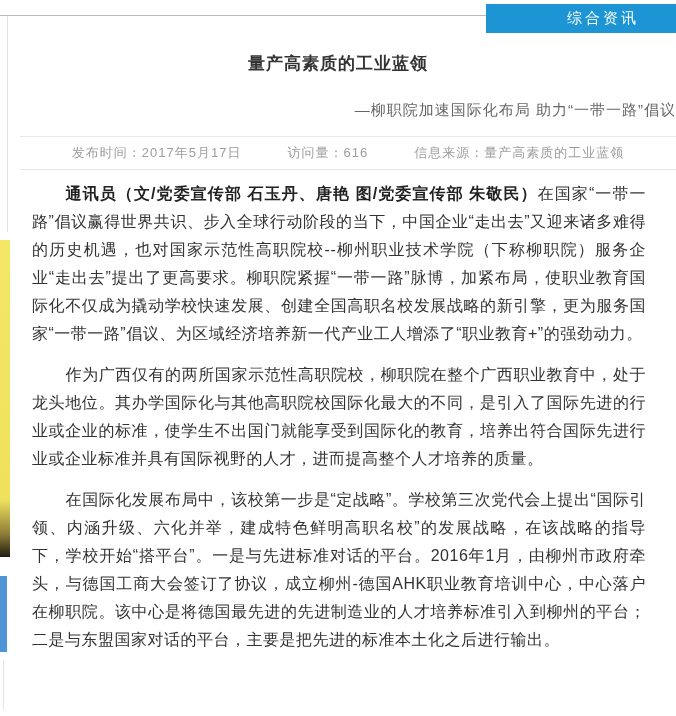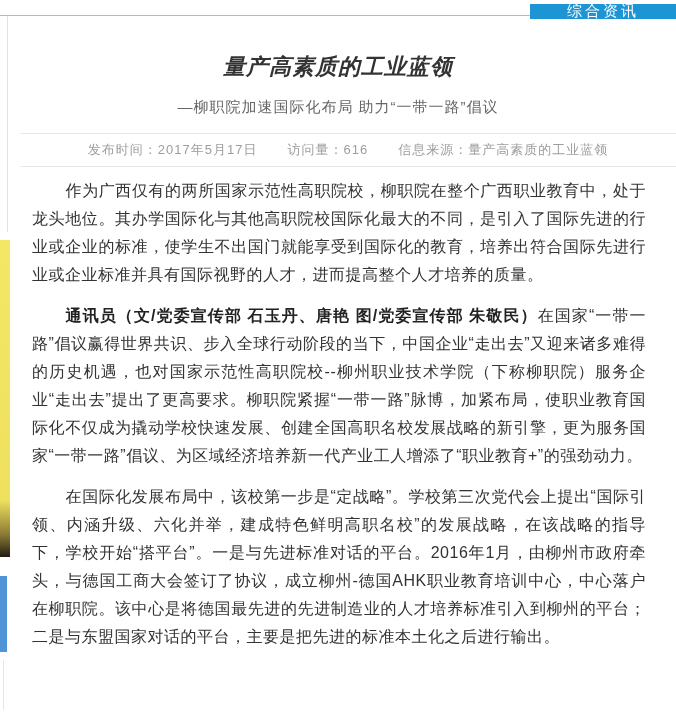--- a/index.html
+++ b/index.html
@@ -8,24 +8,25 @@
     font-family:"Liberation Sans","DejaVu Sans",sans-serif;
     -webkit-font-smoothing:antialiased;
   }
   
   .top-rule{
     position:absolute;left:0;top:15px;width:676px;height:0;
     border-top:1px solid #b9b9b9;
   }
   
   .category-btn{
-    position:absolute;right:0;top:4px;width:146px;height:15px;
+    position:absolute;right:0;top:4px;width:146px;height:29px;
     background:#1d95d4;color:#fff;font-size:15px;letter-spacing:3px;
     display:flex;align-items:center;justify-content:center;
     cursor:pointer;
+    padding-left:44px;
   }
   
   .left-vline{
     position:absolute;left:7px;top:16px;width:1px;height:216px;
     background:#e2e2e2;
   }
   .left-strip-yellow{
     position:absolute;left:0;top:240px;width:10px;height:317px;
     background:linear-gradient(180deg,#f3e765 0%,#efe15e 82%,#8a7a35 93%,#211b10 100%);
   }
@@ -33,31 +34,31 @@
     position:absolute;left:0;top:576px;width:7px;height:76px;
     background:#4f94d6;
   }
   .left-vline-bottom{
     position:absolute;left:3px;top:660px;width:1px;height:50px;
     background:#e5e5e5;
   }
   .article{position:absolute;left:0;top:0;width:676px;}
   h1.title{
     margin:52px 0 0;text-align:center;
-    font-size:22px;font-weight:bold;color:#333;letter-spacing:1px;font-style:italic;
+    font-size:17px;font-weight:bold;color:#333;letter-spacing:1px;
   }
   h2.subtitle{
-    margin:16px 0 0;text-align:center;
+    margin:26px 0 0;text-align:right;
     font-size:15px;font-weight:normal;color:#666;letter-spacing:1px;
   }
   .meta{
     margin:16px 0 0 20px;
     border-top:1px solid #e8e8e8;border-bottom:1px solid #e8e8e8;
     height:32px;display:flex;align-items:center;justify-content:center;
-    gap:30px;font-size:13px;color:#9d9d9d;letter-spacing:1px;
+    gap:46px;font-size:13px;color:#9d9d9d;letter-spacing:1px;
   }
   .body-text{
     padding:10px 30px 0 32px;
     font-size:16px;line-height:28px;color:#333;
     text-align:justify;letter-spacing:0.5px;
   }
   .body-text p{margin:0 0 13px;text-indent:2.1em;}
   .body-text b{font-weight:bold;color:#222;}
 </style>
 </head>
@@ -78,18 +79,18 @@
 
   <h2 class="subtitle">—柳职院加速国际化布局 助力“一带一路”倡议</h2>
 
   <div class="meta">
     <span>发布时间：2017年5月17日</span>
     <span>访问量：616</span>
     <span>信息来源：量产高素质的工业蓝领</span>
   </div>
 
   <div class="body-text">
+    <p><b>通讯员（文/党委宣传部 石玉丹、唐艳 图/党委宣传部 朱敬民）</b><span>在国家“一带一路”倡议赢得世界共识、步入全球行动阶段的当下，中国企业“走出去”又迎来诸多难得的历史机遇，也对国家示范性高职院校--柳州职业技术学院（下称柳职院）服务企业“走出去”提出了更高要求。柳职院紧握“一带一路”脉博，加紧布局，使职业教育国际化不仅成为撬动学校快速发展、创建全国高职名校发展战略的新引擎，更为服务国家“一带一路”倡议、为区域经济培养新一代产业工人增添了“职业教育+”的强劲动力。</span></p>
     <p><span>作为广西仅有的两所国家示范性高职院校，柳职院在整个广西职业教育中，处于龙头地位。其办学国际化与其他高职院校国际化最大的不同，是引入了国际先进的行业或企业的标准，使学生不出国门就能享受到国际化的教育，培养出符合国际先进行业或企业标准并具有国际视野的人才，进而提高整个人才培养的质量。</span></p>
-    <p><b>通讯员（文/党委宣传部 石玉丹、唐艳 图/党委宣传部 朱敬民）</b><span>在国家“一带一路”倡议赢得世界共识、步入全球行动阶段的当下，中国企业“走出去”又迎来诸多难得的历史机遇，也对国家示范性高职院校--柳州职业技术学院（下称柳职院）服务企业“走出去”提出了更高要求。柳职院紧握“一带一路”脉博，加紧布局，使职业教育国际化不仅成为撬动学校快速发展、创建全国高职名校发展战略的新引擎，更为服务国家“一带一路”倡议、为区域经济培养新一代产业工人增添了“职业教育+”的强劲动力。</span></p>
     <p><span>在国际化发展布局中，该校第一步是“定战略”。学校第三次党代会上提出“国际引领、内涵升级、六化并举，建成特色鲜明高职名校”的发展战略，在该战略的指导下，学校开始“搭平台”。一是与先进标准对话的平台。2016年1月，由柳州市政府牵头，与德国工商大会签订了协议，成立柳州-德国AHK职业教育培训中心，中心落户在柳职院。该中心是将德国最先进的先进制造业的人才培养标准引入到柳州的平台；二是与东盟国家对话的平台，主要是把先进的标准本土化之后进行输出。</span></p>
   </div>
 
 </div>
 
 </body></html>

